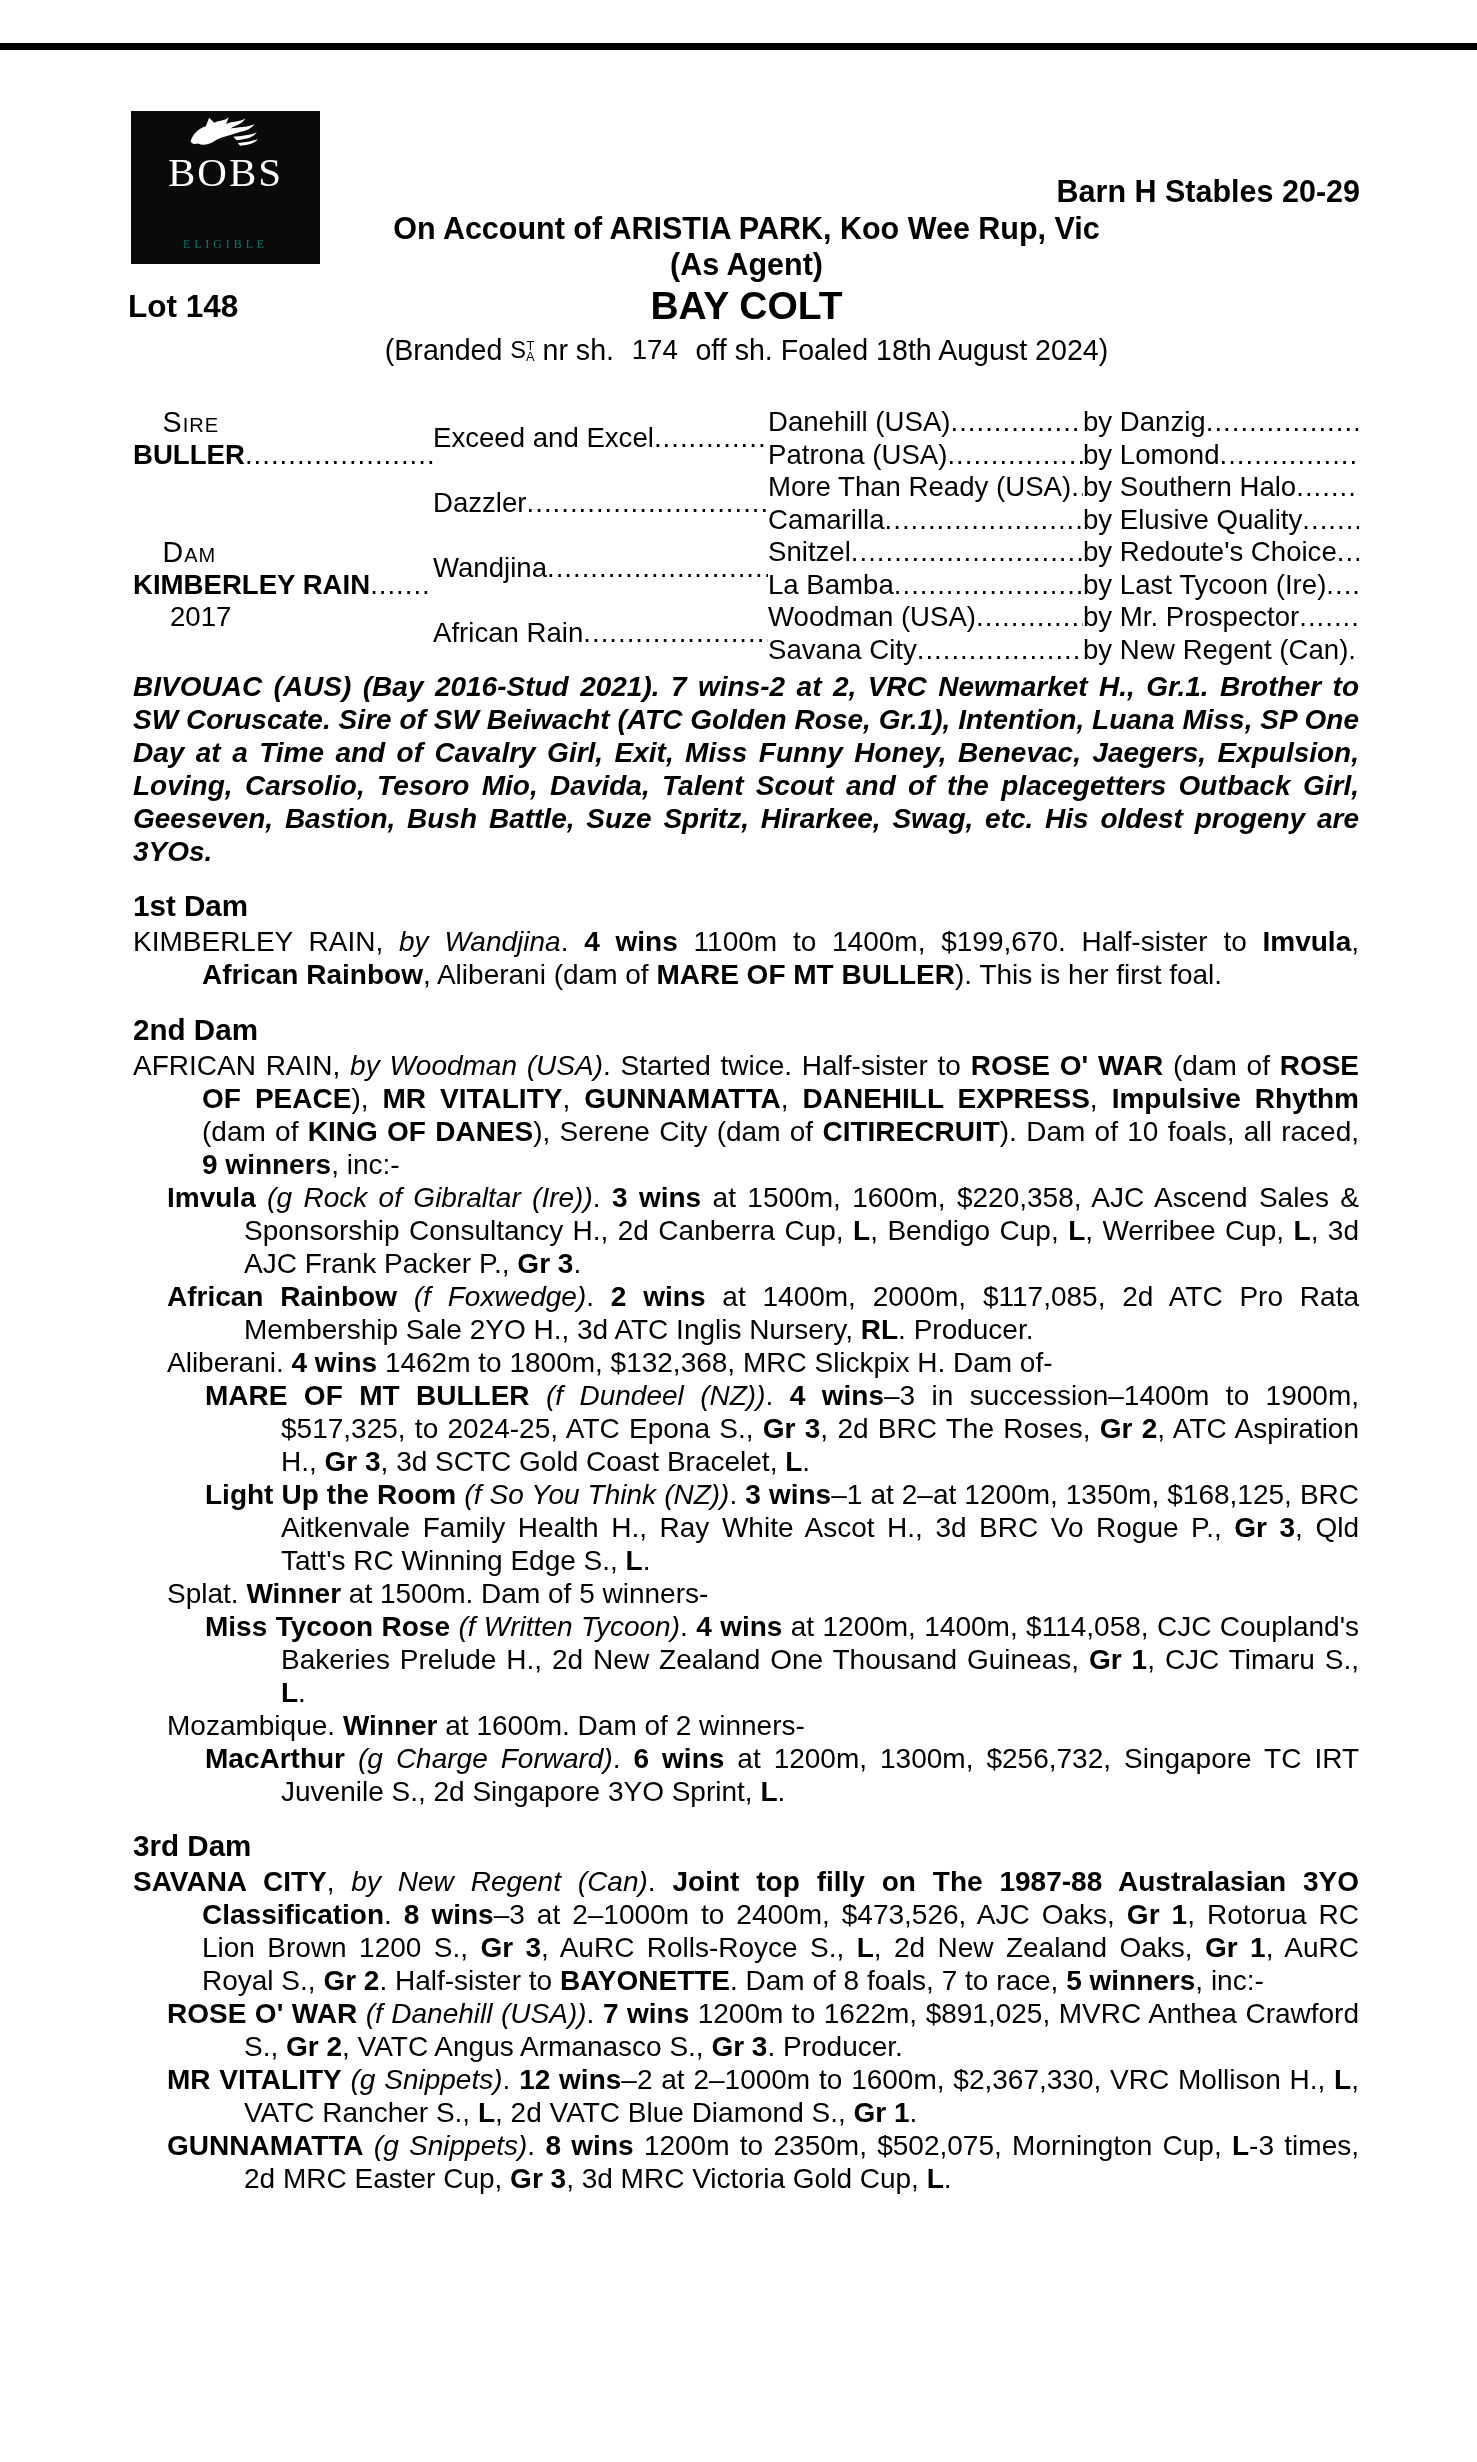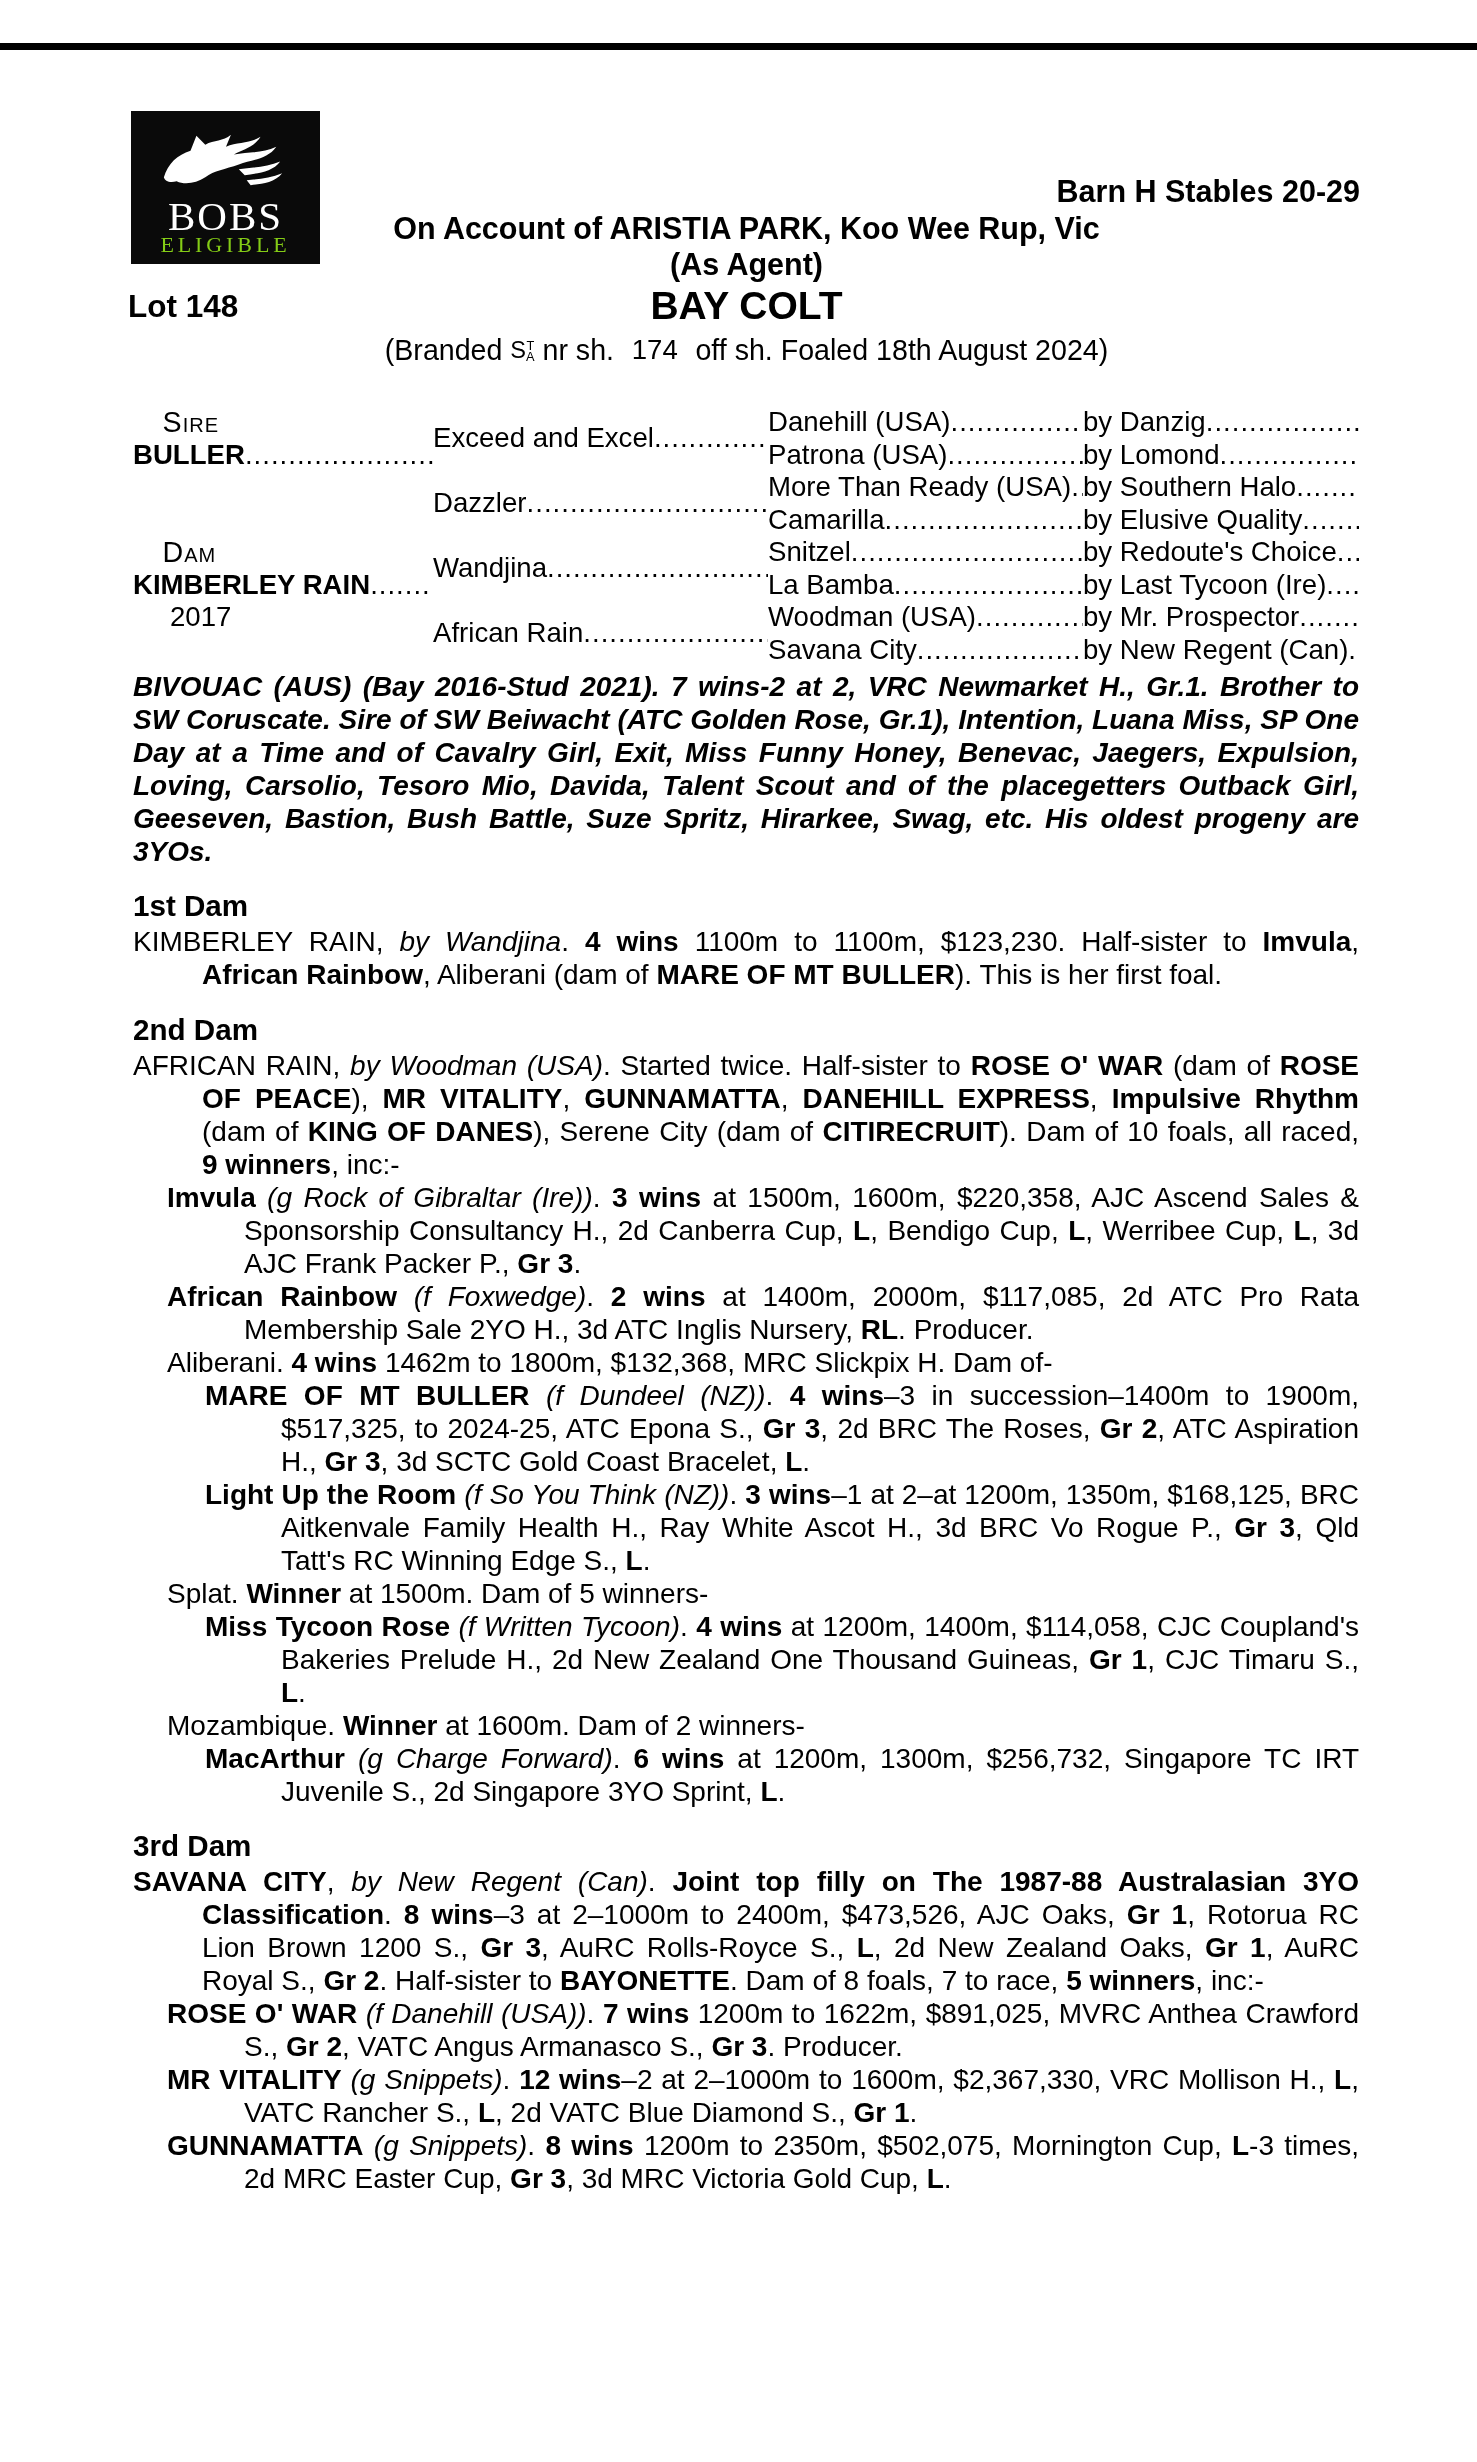--- a/index.html
+++ b/index.html
@@ -21,21 +21,21 @@
     background:#0a0a0a;display:flex;flex-direction:column;align-items:center;
     justify-content:flex-end;padding-bottom:9.9px;box-sizing:border-box;
   }
   .logo svg{width:148px;height:71px;margin-bottom:2px;}
   .logo-bobs{
     font-family:"Liberation Serif","DejaVu Serif",serif;
     color:#fff;font-size:41px;line-height:39px;letter-spacing:2px;
   }
   .logo-elig{
     font-family:"Liberation Serif","DejaVu Serif",serif;
-    color:#84cc16;font-size:22px;line-height:17.7px;letter-spacing:3.9px;
+    color:#0f766e;font-size:12px;line-height:17.7px;letter-spacing:3.9px;margin-top:44px;
   }
   .barn{position:absolute;top:124px;right:118px;font-size:30.5px;font-weight:bold;}
   .account{position:absolute;top:161px;left:133px;right:118px;text-align:center;font-size:30.5px;font-weight:bold;}
   .agent{position:absolute;top:197px;left:133px;right:118px;text-align:center;font-size:30.5px;font-weight:bold;}
   .lot-row{position:absolute;top:234px;left:133px;right:118px;}
   .lot{position:absolute;left:-4.9px;top:3.9px;font-size:31.5px;font-weight:bold;}
   .colt{text-align:center;font-size:39px;font-weight:bold;}
   .branded{
     position:absolute;top:284px;left:133px;right:118px;
     display:flex;justify-content:center;align-items:center;font-size:28.6px;
@@ -218,21 +218,21 @@
         <span>by New Regent (Can)</span>
         <span class="leader"></span>
       </div>
   </div>
 
   <div class="textblock blurb-wrap">
       <p class="para lv-blurb"><span>BIVOUAC (AUS) (Bay 2016-Stud 2021). 7 wins-2 at 2, VRC Newmarket H., Gr.1. Brother to SW Coruscate. Sire of SW Beiwacht (ATC Golden Rose, Gr.1), Intention, Luana Miss, SP One Day at a Time and of Cavalry Girl, Exit, Miss Funny Honey, Benevac, Jaegers, Expulsion, Loving, Carsolio, Tesoro Mio, Davida, Talent Scout and of the placegetters Outback Girl, Geeseven, Bastion, Bush Battle, Suze Spritz, Hirarkee, Swag, etc. His oldest progeny are 3YOs.</span></p>
     </div>
   <div class="textblock dams-wrap">
       <div class="dam-heading first">1st Dam</div>
-      <p class="para lv-dam"><span>KIMBERLEY RAIN, </span><span class="s-i">by Wandjina</span><span>. </span><span class="s-b">4 wins</span><span> 1100m to 1100m, $123,230. Half-sister to </span><span class="s-b">Imvula</span><span>, </span><span class="s-b">African Rainbow</span><span>, Aliberani (dam of </span><span class="s-b">MARE OF MT BULLER</span><span>). This is her first foal.</span></p>
+      <p class="para lv-dam"><span>KIMBERLEY RAIN, </span><span class="s-i">by Wandjina</span><span>. </span><span class="s-b">4 wins</span><span> 1100m to 1400m, $199,670. Half-sister to </span><span class="s-b">Imvula</span><span>, </span><span class="s-b">African Rainbow</span><span>, Aliberani (dam of </span><span class="s-b">MARE OF MT BULLER</span><span>). This is her first foal.</span></p>
       <div class="dam-heading">2nd Dam</div>
       <p class="para lv-dam"><span>AFRICAN RAIN, </span><span class="s-i">by Woodman (USA)</span><span>. Started twice. Half-sister to </span><span class="s-b">ROSE O' WAR</span><span> (dam of </span><span class="s-b">ROSE OF PEACE</span><span>), </span><span class="s-b">MR VITALITY</span><span>, </span><span class="s-b">GUNNAMATTA</span><span>, </span><span class="s-b">DANEHILL EXPRESS</span><span>, </span><span class="s-b">Impulsive Rhythm</span><span> (dam of </span><span class="s-b">KING OF DANES</span><span>), Serene City (dam of </span><span class="s-b">CITIRECRUIT</span><span>). Dam of 10 foals, all raced, </span><span class="s-b">9 winners</span><span>, inc:-</span></p>
       <p class="para lv-l1"><span class="s-b">Imvula</span><span> </span><span class="s-i">(g Rock of Gibraltar (Ire))</span><span>. </span><span class="s-b">3 wins</span><span> at 1500m, 1600m, $220,358, AJC Ascend Sales &amp; Sponsorship Consultancy H., 2d Canberra Cup, </span><span class="s-b">L</span><span>, Bendigo Cup, </span><span class="s-b">L</span><span>, Werribee Cup, </span><span class="s-b">L</span><span>, 3d AJC Frank Packer P., </span><span class="s-b">Gr 3</span><span>.</span></p>
       <p class="para lv-l1"><span class="s-b">African Rainbow</span><span> </span><span class="s-i">(f Foxwedge)</span><span>. </span><span class="s-b">2 wins</span><span> at 1400m, 2000m, $117,085, 2d ATC Pro Rata Membership Sale 2YO H., 3d ATC Inglis Nursery, </span><span class="s-b">RL</span><span>. Producer.</span></p>
       <p class="para lv-l1"><span>Aliberani. </span><span class="s-b">4 wins</span><span> 1462m to 1800m, $132,368, MRC Slickpix H. Dam of-</span></p>
       <p class="para lv-l2"><span class="s-b">MARE OF MT BULLER</span><span> </span><span class="s-i">(f Dundeel (NZ))</span><span>. </span><span class="s-b">4 wins</span><span>–3 in succession–1400m to 1900m, $517,325, to 2024-25, ATC Epona S., </span><span class="s-b">Gr 3</span><span>, 2d BRC The Roses, </span><span class="s-b">Gr 2</span><span>, ATC Aspiration H., </span><span class="s-b">Gr 3</span><span>, 3d SCTC Gold Coast Bracelet, </span><span class="s-b">L</span><span>.</span></p>
       <p class="para lv-l2"><span class="s-b">Light Up the Room</span><span> </span><span class="s-i">(f So You Think (NZ))</span><span>. </span><span class="s-b">3 wins</span><span>–1 at 2–at 1200m, 1350m, $168,125, BRC Aitkenvale Family Health H., Ray White Ascot H., 3d BRC Vo Rogue P., </span><span class="s-b">Gr 3</span><span>, Qld Tatt's RC Winning Edge S., </span><span class="s-b">L</span><span>.</span></p>
       <p class="para lv-l1"><span>Splat. </span><span class="s-b">Winner</span><span> at 1500m. Dam of 5 winners-</span></p>
       <p class="para lv-l2"><span class="s-b">Miss Tycoon Rose</span><span> </span><span class="s-i">(f Written Tycoon)</span><span>. </span><span class="s-b">4 wins</span><span> at 1200m, 1400m, $114,058, CJC Coupland's Bakeries Prelude H., 2d New Zealand One Thousand Guineas, </span><span class="s-b">Gr 1</span><span>, CJC Timaru S., </span><span class="s-b">L</span><span>.</span></p>
       <p class="para lv-l1"><span>Mozambique. </span><span class="s-b">Winner</span><span> at 1600m. Dam of 2 winners-</span></p>

